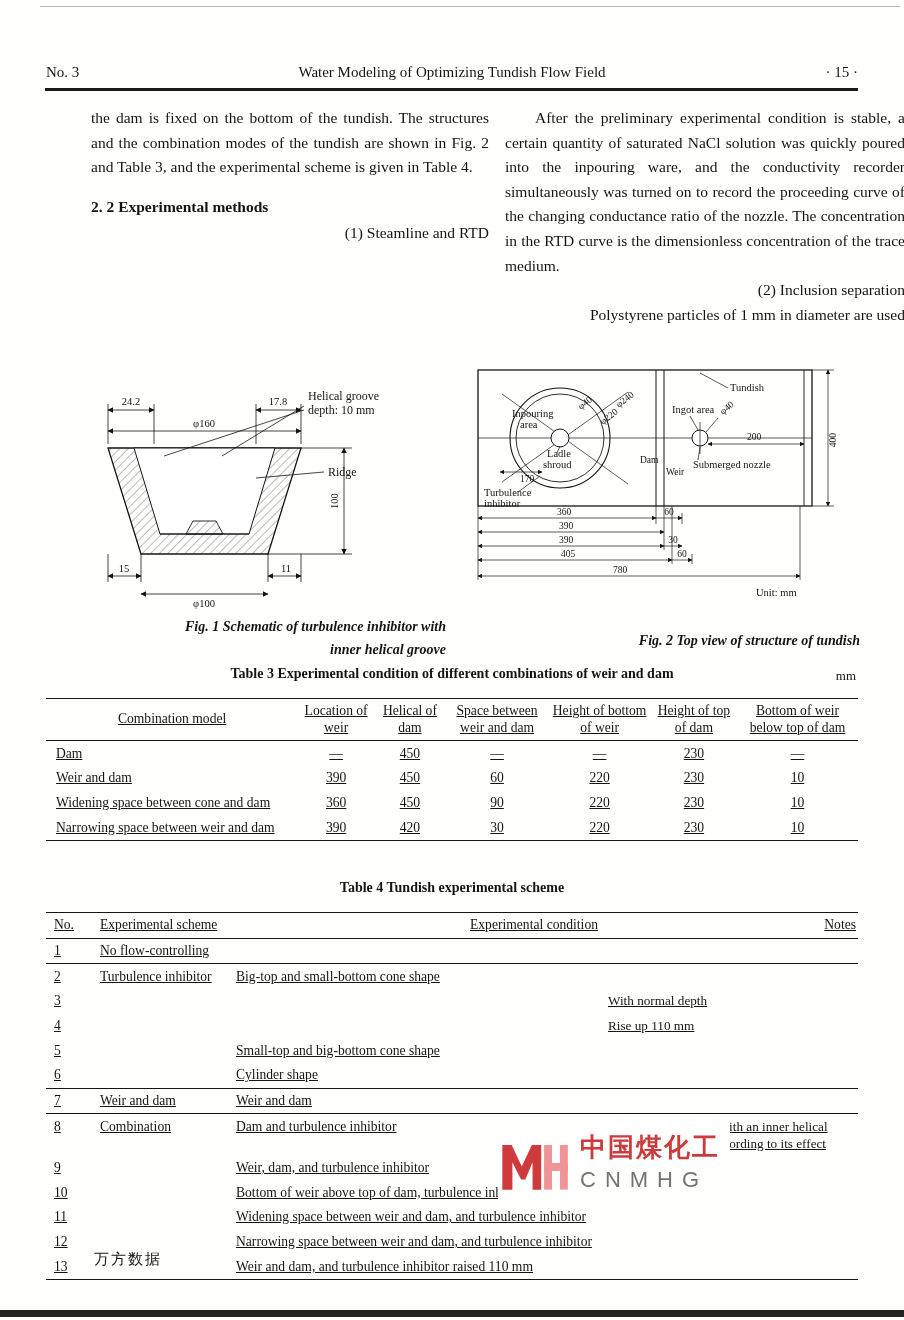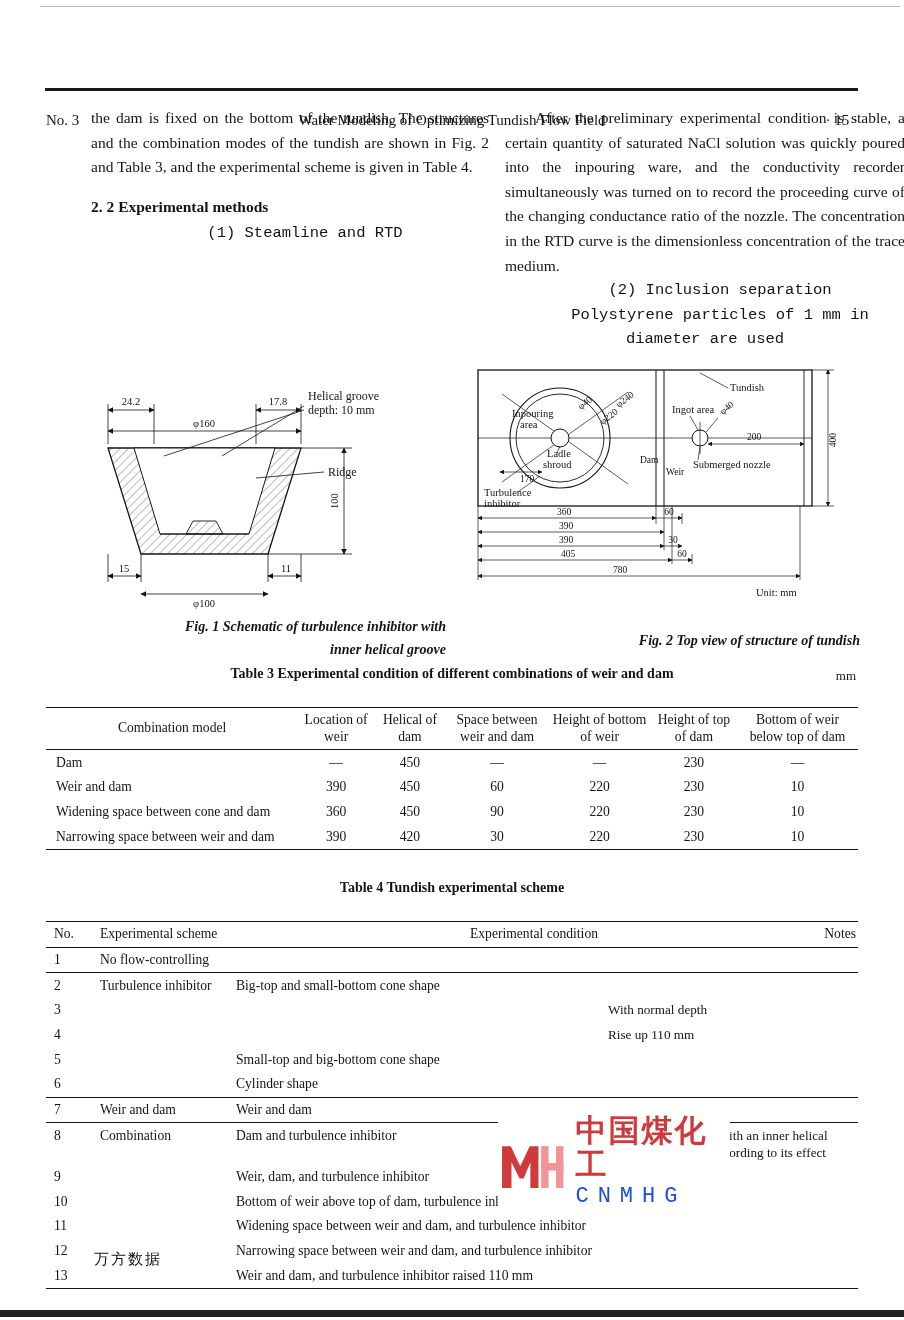--- a/index.html
+++ b/index.html
@@ -1,71 +1,71 @@
 <!DOCTYPE html>
 <html><head>
 <meta charset="utf-8">
 <style>
   * { margin:0; padding:0; box-sizing:border-box; }
   html,body { width:904px; height:1320px; }
   body { background:#f4f4f2; font-family:"Liberation Serif","DejaVu Serif",serif; color:#141414; }
   .page { position:relative; width:904px; height:1320px; background:#fffffe; overflow:hidden; }
 
   
-  .hdr { position:absolute; top:64px; left:46px; width:812px; display:flex; align-items:center; font-size:15px;margin-top:48px; }
+  .hdr { position:absolute; top:64px; left:46px; width:812px; display:flex; align-items:center; font-size:15px; }
   .hdr .issue { width:120px; text-align:left; }
   .hdr .title { flex:1; text-align:center; }
   .hdr .pagenum { width:120px; text-align:right; }
   .hdr-rule { position:absolute; top:88px; left:45px; width:813px; height:3px; background:#1b1b1b; }
 
   
   .col { position:absolute; font-size:15.5px; line-height:24.6px; text-align:justify;margin-left:45px; }
   .col-left  { left:46px;  top:106px; width:398px; }
   .col-right { left:460px; top:106px; width:400px; }
   .ind { text-indent:30px; }
   .sec-head { font-weight:bold; margin-top:15px; margin-bottom:2px; text-align:left; }
-  .item { text-indent:30px; text-align:center;font-family:Liberation Mono, monospace; }
+  .item { text-indent:30px; text-align:right; }
 
   
   .fig1 { position:absolute; left:46px; top:386px; width:400px; }
   .fig2 { position:absolute; left:460px; top:358px; width:400px; }
   .figcap { font-weight:bold; font-size:14px; text-align:right; line-height:21px;font-style:italic; }
   .fig1 .figcap { margin-top:2px; }
   svg text { font-family:"Liberation Serif","DejaVu Serif",serif; fill:#141414; }
   .dim  { font-size:10.5px; }
   .dim9 { font-size:9.5px; }
   .lbl  { font-size:12px; }
   .lbl10 { font-size:10.5px; }
 
   
   .tblwrap { position:absolute; left:46px; width:812px; }
   .t3wrap { top:666px; }
   .t4wrap { top:880px; }
   .titlebar { position:relative; text-align:center; font-size:14px; height:20px; }
   .tbl-title { font-weight:bold; }
   .unit-right { position:absolute; right:2px; top:2px; font-size:13px; font-weight:normal; }
-  table { width:812px; border-collapse:collapse; table-layout:fixed; margin-top:21px;
-          border-top:1.6px solid #141414; border-bottom:1.6px solid #141414; font-size:13.6px; }
+  table { width:812px; border-collapse:collapse; table-layout:fixed; margin-top:12px;
+          border-top:1.6px solid #141414; border-bottom:1.6px solid #141414; font-size:13.6px;text-decoration:underline; }
   th { font-weight:normal; text-align:center; vertical-align:middle; line-height:1.22;
        padding:4px 2px; border-bottom:1px solid #141414; }
   td { padding:3.5px 3px; text-align:center; vertical-align:top; line-height:1.3; }
   td.tl, th.tl { text-align:left; padding-left:10px; }
   .t4 td { text-align:left; padding-left:8px; }
   .t4 th.cl { text-align:right; }
   .t4 th.tl { text-align:left; padding-left:8px; }
   tr.group-end td { border-bottom:1.1px solid #141414; }
   .t4 td.notes { font-size:13.2px; }
 
   
   .wm { position:absolute; left:498px; top:1116px; width:232px; height:94px; background:#fffffe;
         display:flex; align-items:center; gap:10px; z-index:6; }
   .wm-txt { display:flex; flex-direction:column; }
-  .wm-cn { font-size:31px; font-weight:bold; color:#cc3a3c; letter-spacing:2px; line-height:34px; }
-  .wm-en { font-size:22px; color:#1d4ed8; letter-spacing:9px; line-height:30px;
-           font-family:Liberation Mono, monospace; }
+  .wm-cn { font-size:26px; font-weight:bold; color:#cc3a3c; letter-spacing:2px; line-height:34px; }
+  .wm-en { font-size:22px; color:#737373; letter-spacing:9px; line-height:30px;
+           font-family:Liberation Sans, sans-serif; }
 
   .footer { position:absolute; left:94px; top:1250px; font-size:15px; letter-spacing:2px; }
   .scan-top { position:absolute; top:6px; left:40px; width:860px; height:1px; background:#b9b9b6; }
   .scan-bottom { position:absolute; top:1310px; left:0; width:904px; height:7px; background:#222; }
 </style>
 </head>
 <body>
 
 <div class="page">
   <div class="scan-top"></div>

